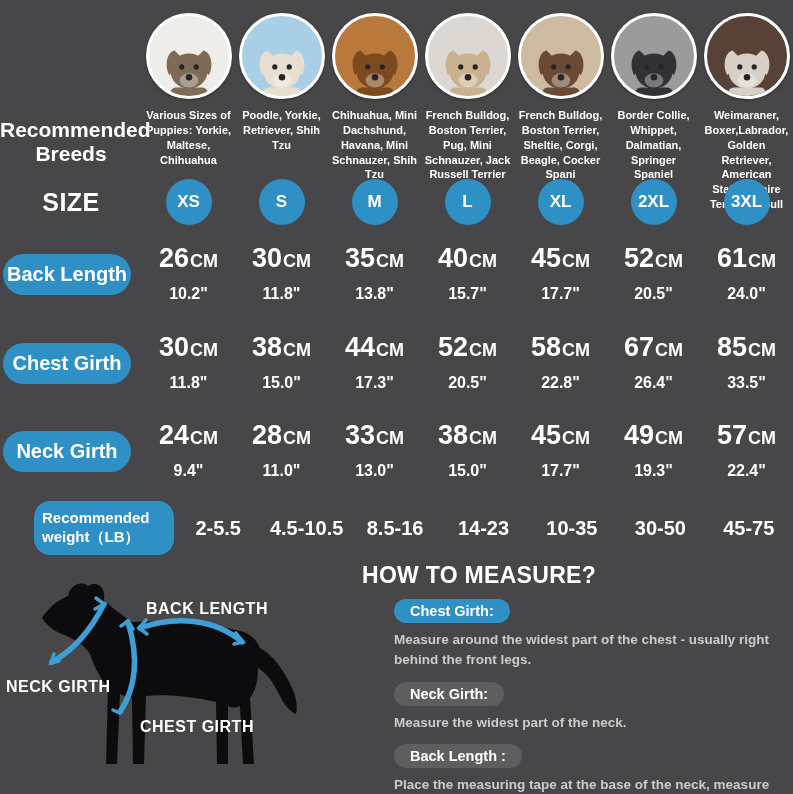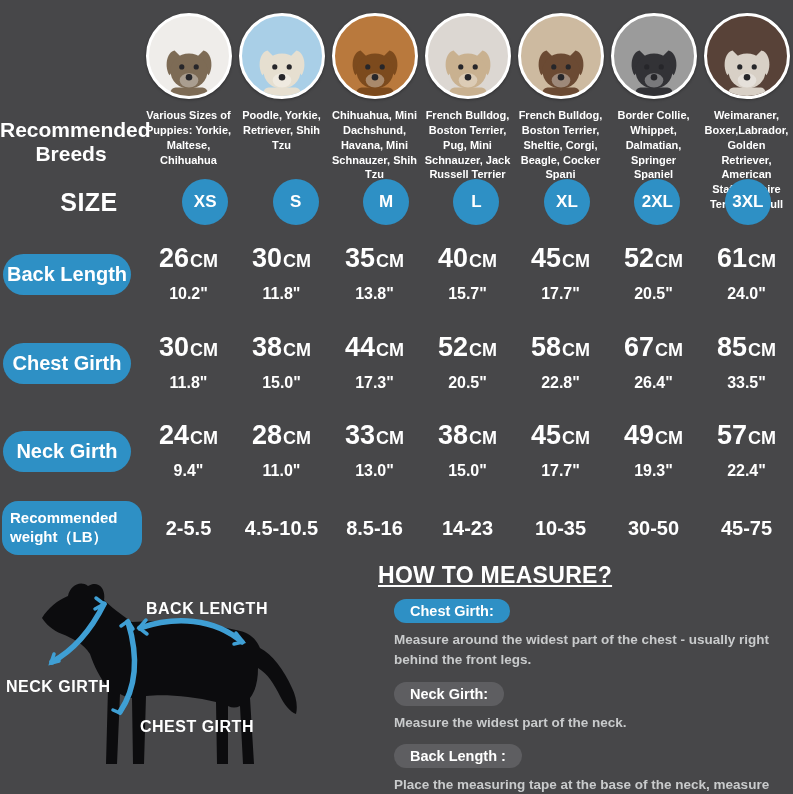--- a/index.html
+++ b/index.html
@@ -15,50 +15,50 @@
   .photo-cell{display:flex;justify-content:center;}
   .photo-circle{
     width:80px;height:80px;border-radius:50%;border:3px solid #fff;
     overflow:hidden;display:flex;align-items:flex-end;justify-content:center;
     box-shadow:0 1px 3px rgba(0,0,0,.35);
   }
   .photo-circle svg{display:block;margin-bottom:-6px;}
   .row-breeds{height:70px;align-items:flex-start;}
   .breed-text{font-size:11px;font-weight:bold;line-height:1.35;text-align:center;padding:2px 3px 0;}
   .breeds-label{font-size:21px;font-weight:bold;text-align:center;line-height:1.15;padding-top:12px;}
-  .row-size{height:52px;padding-left:18px;}
+  .row-size{height:52px;}
   .size-label{font-size:25px;font-weight:bold;text-align:center;letter-spacing:.5px;}
   .size-circle{
     width:46px;height:46px;border-radius:50%;background:var(--accent,#2e90c5);
     display:flex;align-items:center;justify-content:center;
     font-weight:bold;font-size:17px;margin:0 auto;
   }
   .row-back{height:92px;}
   .row-chest{height:86px;}
   .row-neck{height:90px;}
-  .row-weight{height:64px;}
+  .row-weight{height:64px;margin-left:32px;}
   .label-cell{display:flex;align-items:center;}
   .pill{
     background:var(--accent,#2e90c5);color:#fff;font-weight:bold;
     border-radius:26px;display:inline-block;text-align:center;
   }
   .row-pill{font-size:20px;width:128px;padding:9px 0;margin-left:3px;}
   .pill-weight{font-size:15px;line-height:1.25;width:140px;padding:8px 0;border-radius:16px;margin-left:2px;text-align:left;padding-left:8px;width:132px;}
   .m-cell{text-align:center;}
   .cm{font-weight:bold;font-size:27px;line-height:1;}
   .cm .unit{font-size:18px;margin-left:1px;}
   .inch{font-weight:bold;font-size:16px;margin-top:13px;}
   .weight-val{font-weight:bold;font-size:20px;text-align:center;}
   
   .bottom{display:flex;height:238px;}
   .diagram{width:356px;flex:none;position:relative;}
   .diagram svg{position:absolute;left:0;top:0;}
   .svg-label{font-family:"Liberation Sans",sans-serif;font-size:16px;font-weight:bold;fill:#fff;letter-spacing:.5px;}
   .howto{flex:1;padding:0 14px 0 6px;}
-  .howto h2{font-size:23px;font-weight:bold;margin:2px 16px 10px;letter-spacing:.3px;text-decoration:underline;}
+  .howto h2{font-size:23px;font-weight:bold;margin:2px 0 10px;letter-spacing:.3px;}
   .howto-item{margin-bottom:11px;margin-left:32px;}
   .pill-small{font-size:14.5px;padding:4px 16px;border-radius:15px;}
   .pill-gray{background:var(--pill-gray,#5e5e61);}
   .howto p{margin:7px 0 0;font-size:13.5px;font-weight:bold;line-height:1.5;color:var(--body,#c9cbcc);max-width:400px;}
 </style>
 </head>
 <body>
 
 <div class="page" style="--bg: #474749; --accent: #2e90c5; --pill-gray: #5e5e61; --body: #c9cbcc;">
 

